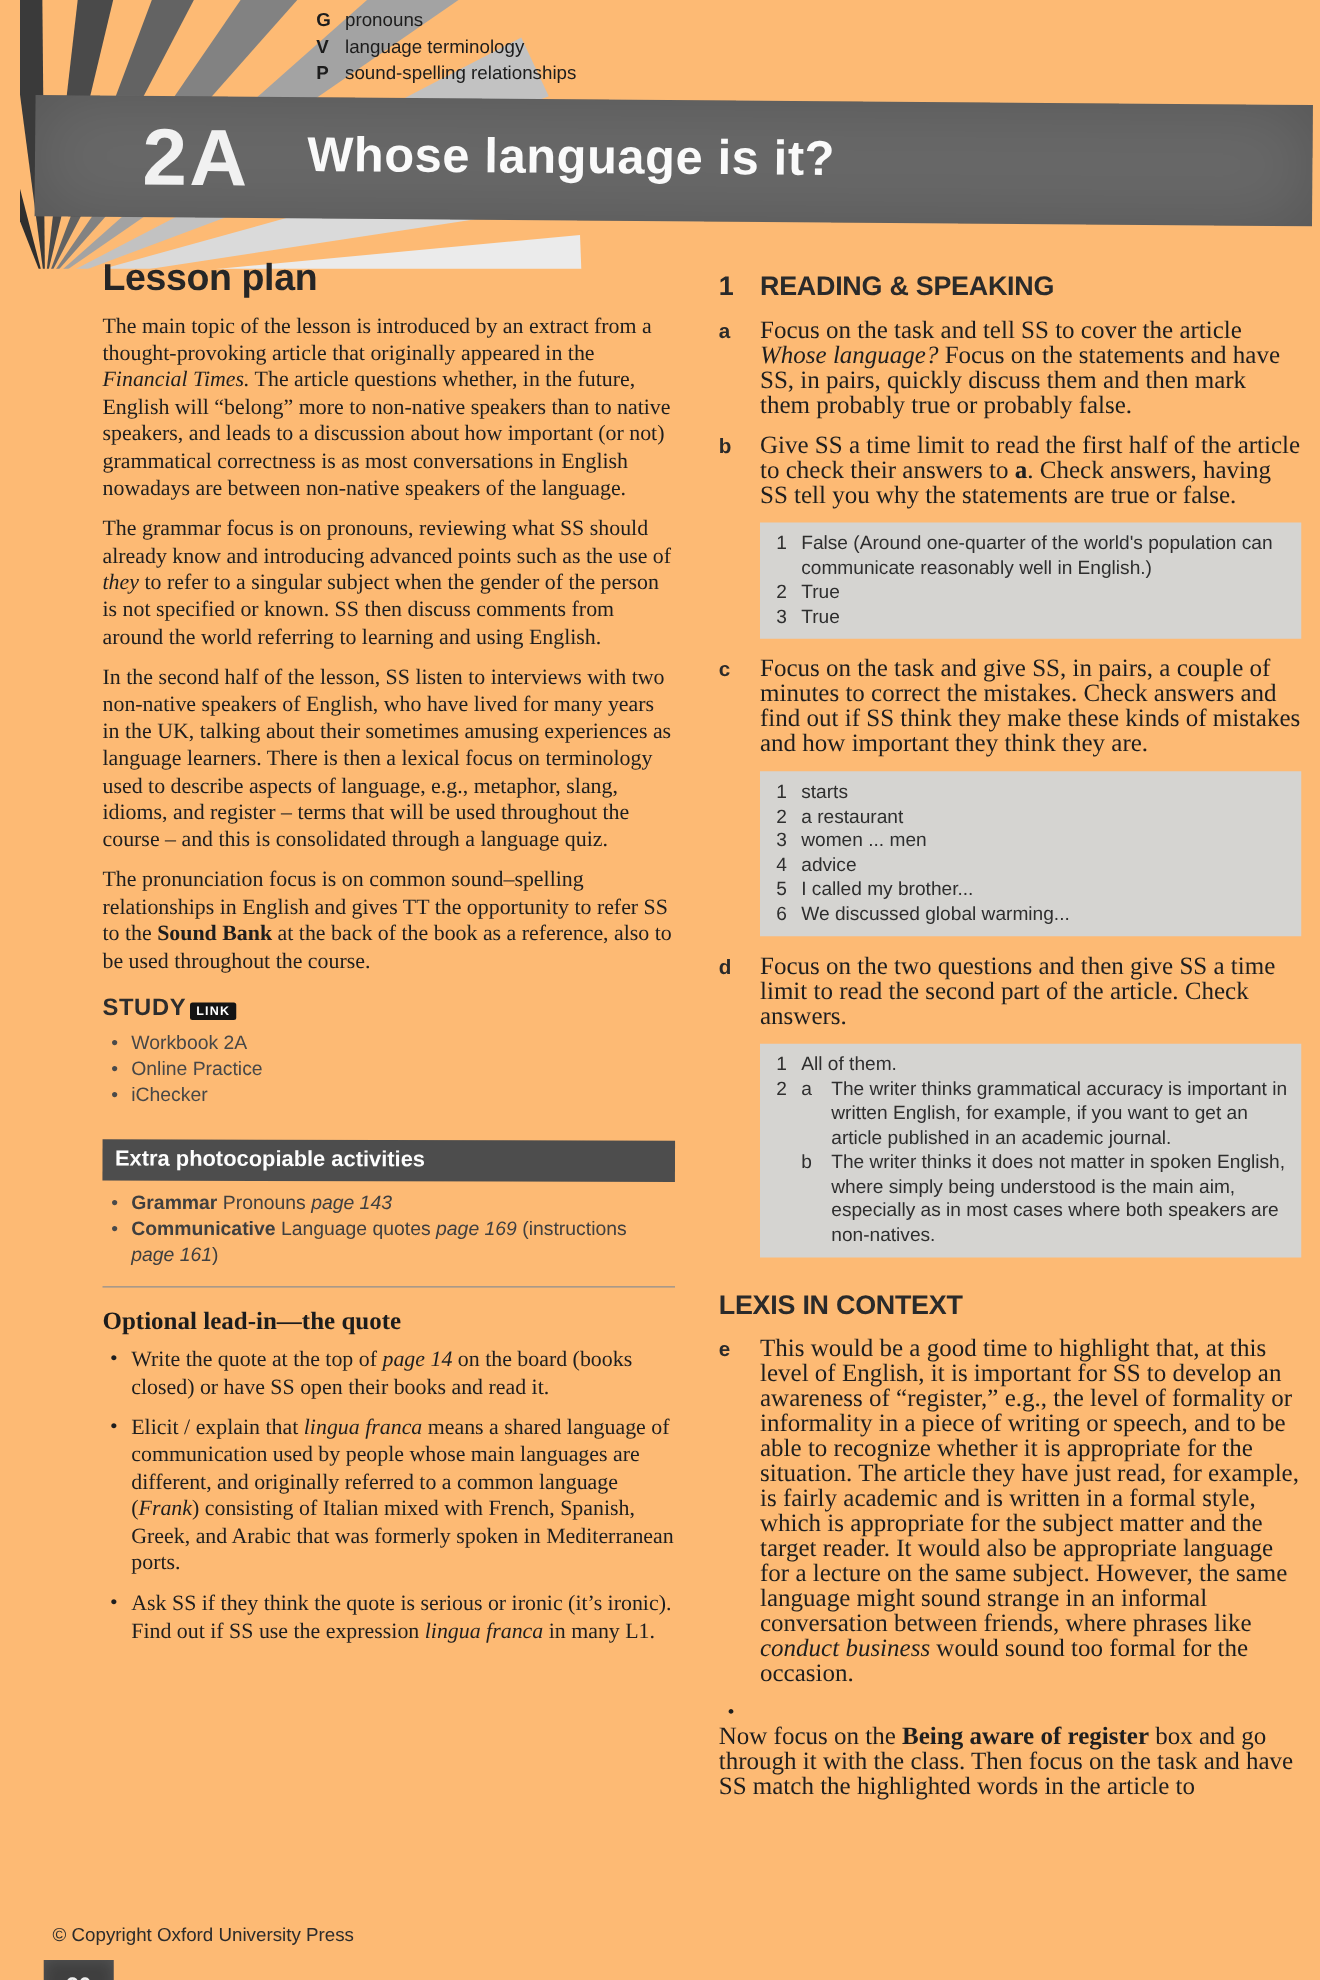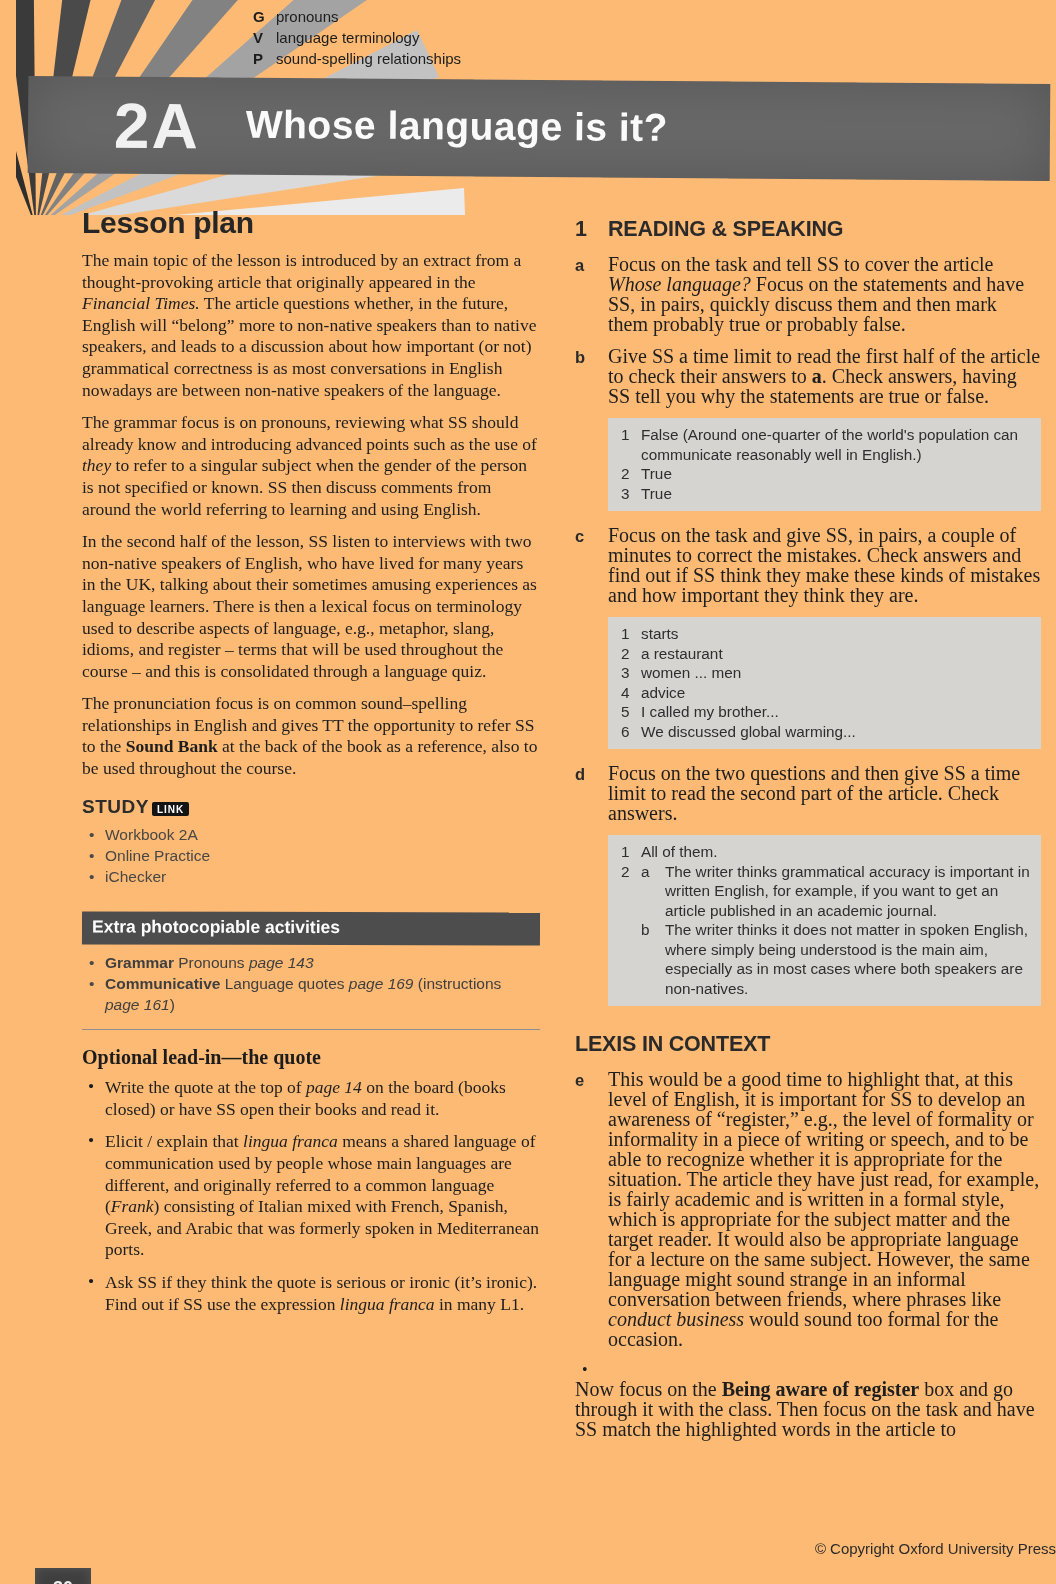--- a/index.html
+++ b/index.html
@@ -65,23 +65,23 @@
   .lexhead{font-family:"Liberation Sans",sans-serif;font-weight:700;font-size:21.5px;color:#2a2a2a;
            margin-top:26px;letter-spacing:-.2px;}
   .rbullet{display:flex;margin-top:12px;flex-direction:column;}
   .rdot{width:33px;flex:none;padding-left:7px;box-sizing:border-box;}
   .rdot::before{content:"•";}
 
   .pagebadge{position:absolute;left:35px;top:1568px;width:56px;height:41px;background:#3f3f3f;
              color:#efefef;font-family:"Liberation Sans",sans-serif;font-size:18px;font-weight:700;
              display:flex;align-items:center;justify-content:center;z-index:2;
              box-shadow:inset 0 0 12px rgba(255,255,255,.12);}
-  .copyright{position:absolute;left:0;top:1540px;width:100%;text-align:right;
+  .copyright{position:absolute;left:0;top:1540px;width:100%;text-align:left;
              font-family:"Liberation Sans",sans-serif;font-size:15px;color:#2b2b2b;
-             padding-left:114px;box-sizing:border-box;z-index:2;}
+             padding-left:42px;box-sizing:border-box;z-index:2;}
 </style>
 </head>
 <body>
 
 <div class="page">
 
   <svg class="rays" viewBox="0 0 560 215" aria-hidden="true">
     <g>
       <polygon points="20,228 -137,-172 -88,-188" fill="#2e2e2e"></polygon>
       <polygon points="20,228 -36,-198 16,-202" fill="#3a3a3a"></polygon>

